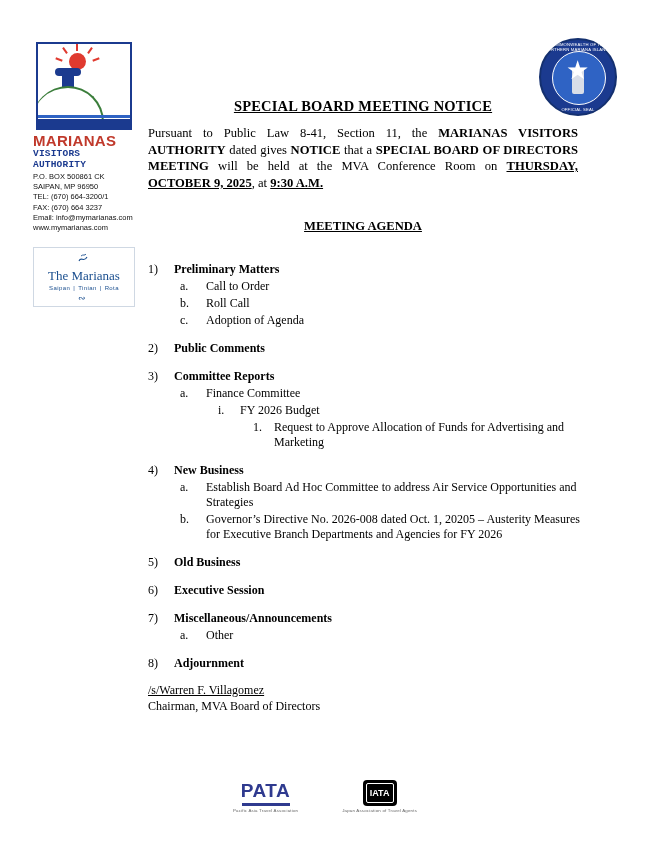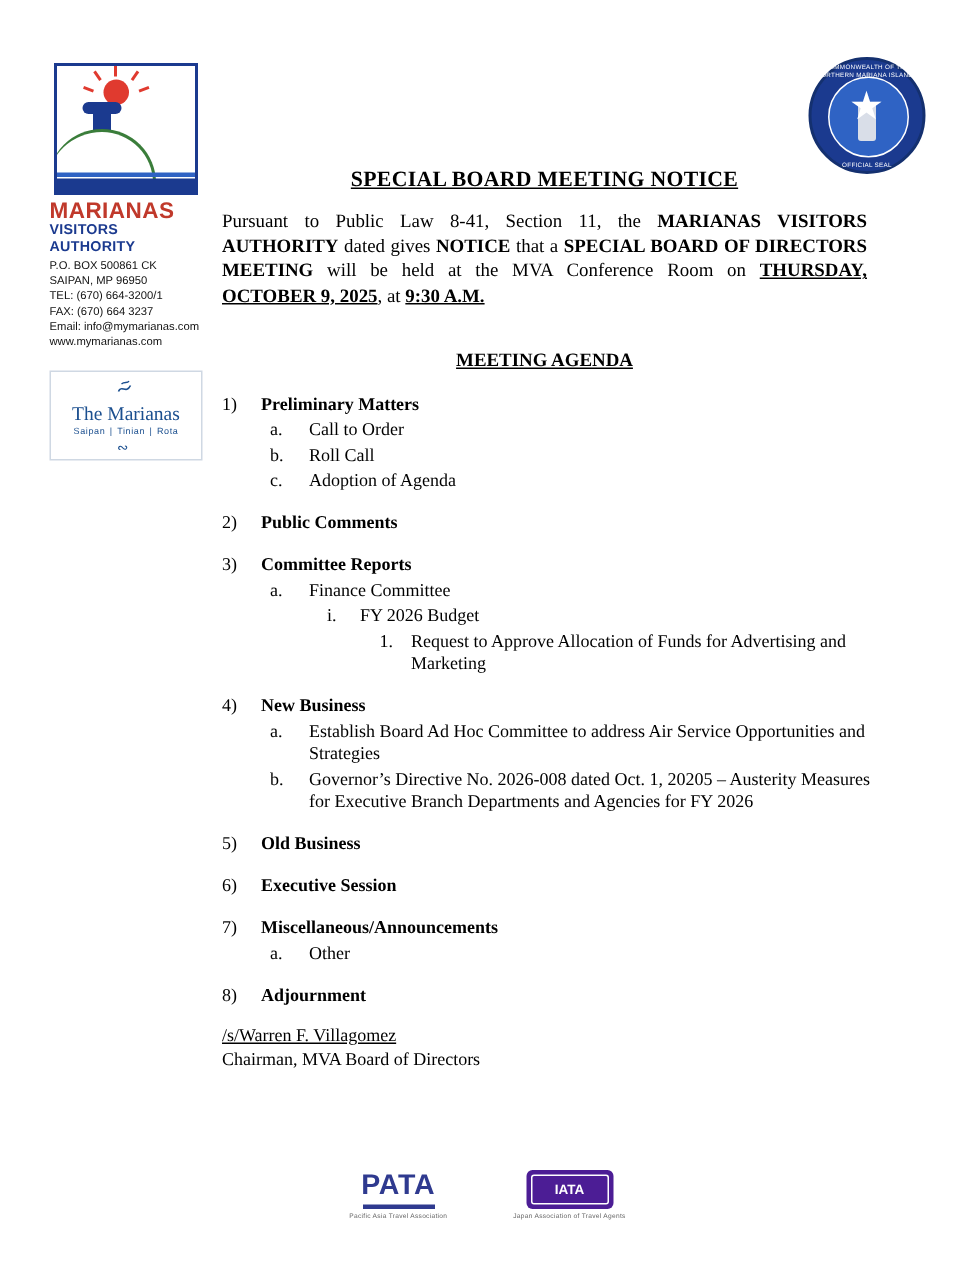--- a/index.html
+++ b/index.html
@@ -103,21 +103,21 @@
   .mva-name {
     margin-top: 3px;
     font-family: "Liberation Sans", sans-serif;
     font-weight: bold;
     color: #c0392b;
     font-size: 15px;
     letter-spacing: 0.3px;
     line-height: 1.02;
   }
   .mva-sub {
-    font-family: Liberation Sans, sans-serif;
+    font-family: Liberation Mono, monospace;
     font-weight: bold;
     color: #1b3a8f;
     font-size: 9.5px;
     letter-spacing: 0.2px;
     line-height: 1.1;
     margin-top: 1px;
   }
   .mva-contact {
     margin-top: 2px;
     font-family: "Liberation Sans", sans-serif;
@@ -228,21 +228,21 @@
     font-size: 4.2px;
     letter-spacing: 0.2px;
   }
   .seal-text-top { top: 4px; }
   .seal-text-bottom { bottom: 4px; }
 
   
   .doc {
     position: absolute;
     left: 148px;
-    top: 112px;
+    top: 98px;
     width: 430px;
   }
 
   .doc-title {
     text-align: center;
     font-weight: bold;
     font-size: 14.5px;
     text-decoration: underline;
     letter-spacing: 0.2px;
     margin-bottom: 10px;
@@ -367,24 +367,24 @@
     font-weight: bold;
     letter-spacing: 0.5px;
   }
   .pata-bar {
     width: 48px;
     height: 3px;
     background: #2f3a8f;
     margin: 1px auto 0 auto;
   }
   .iata-badge {
-    width: 58px;
+    width: 34px;
     height: 26px;
     border-radius: 4px;
-    background: #4c1d95;
+    background: #000000;
     color: #ffffff;
     font-family: "Liberation Sans", sans-serif;
     font-size: 9px;
     font-weight: bold;
     display: flex;
     align-items: center;
     justify-content: center;
     margin: 0 auto;
     position: relative;
   }

